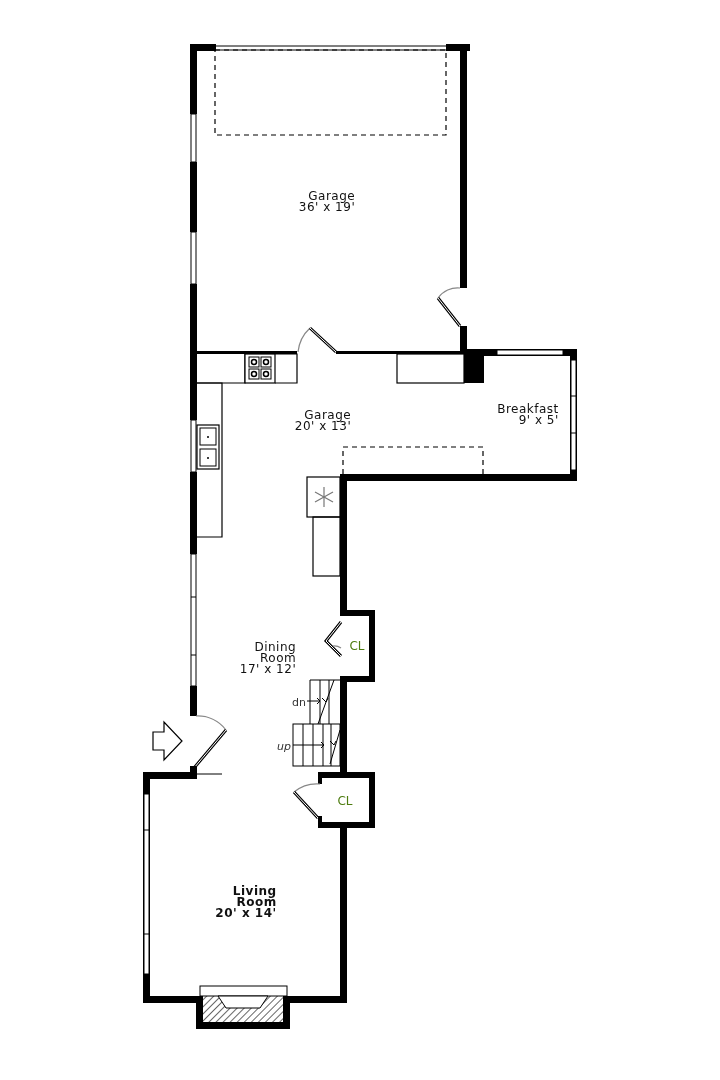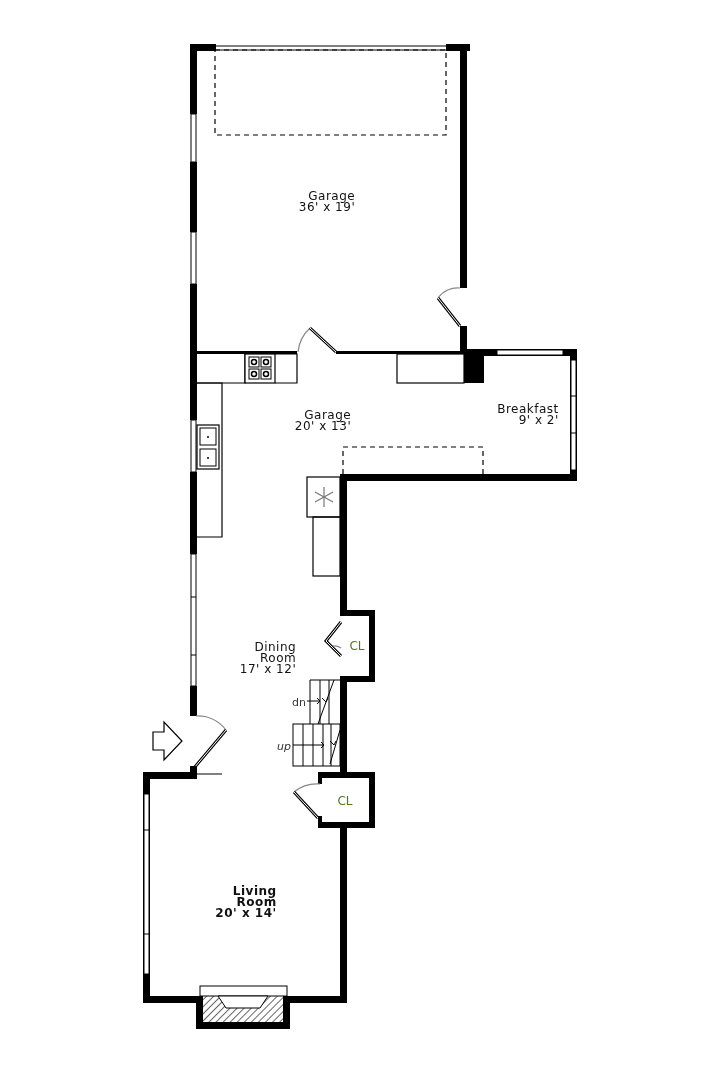--- a/index.html
+++ b/index.html
@@ -202,21 +202,21 @@
 <div class="label" style="left:327px; top:191px;">
   <div>Garage</div>
   <div>36' x 19'</div>
 </div>
 <div class="label" style="left:323px; top:410px;">
   <div>Garage</div>
   <div>20' x 13'</div>
 </div>
 <div class="label" style="left:528px; top:404px;">
   <div>Breakfast</div>
-  <div>9' x 2'</div>
+  <div>9' x 5'</div>
 </div>
 <div class="label" style="left:268px; top:642px;">
   <div>Dining</div>
   <div>Room</div>
   <div>17' x 12'</div>
 </div>
 <div class="label" style="left:246px; top:886px;font-weight:bold;">
   <div>Living</div>
   <div>Room</div>
   <div>20' x 14'</div>

